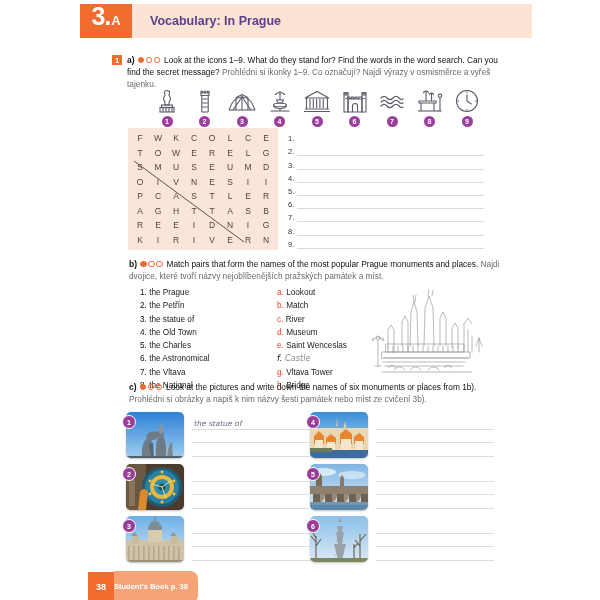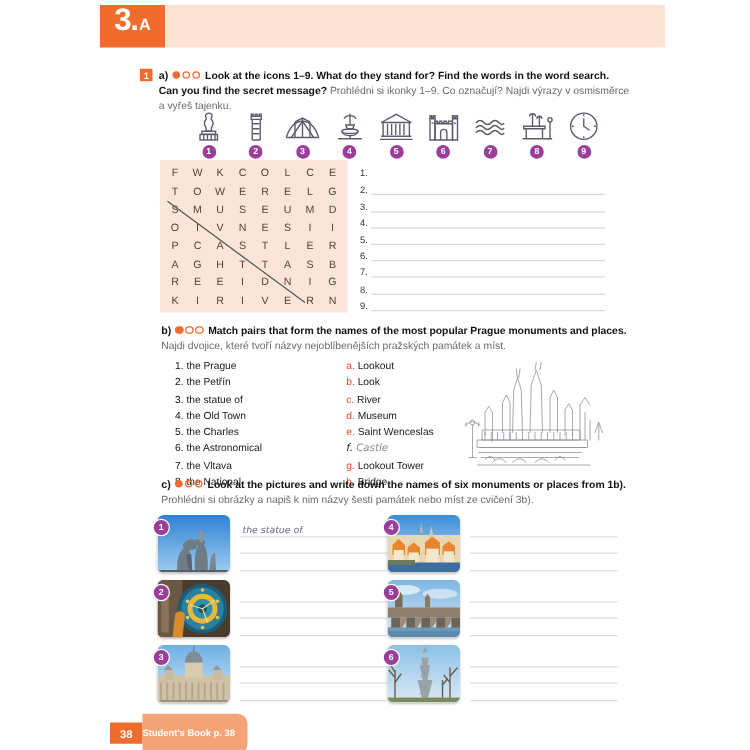--- a/index.html
+++ b/index.html
@@ -26,21 +26,21 @@
   .task{position:absolute;}
   .task-row{display:flex;align-items:flex-start;}
   .ex-num{width:10px;height:10px;background:#ef6c2e;color:#fff;font-size:7.5px;
     font-weight:bold;display:flex;align-items:center;justify-content:center;
     margin-right:5px;margin-top:1px;flex:none;}
   .sub-letter{font-size:8.5px;font-weight:bold;color:#111;margin-right:3px;}
   .dots{display:inline-flex;gap:1.5px;margin-right:4px;position:relative;top:0px;}
   .dot{width:4.5px;height:4.5px;border-radius:50%;border:1px solid #ef6c2e;}
   .dot.filled{background:#ef6c2e;}
   .instr{font-size:8.3px;line-height:1.45;}
-  .instr b{font-weight:bold;color:#111;margin-top:44px;}
+  .instr b{font-weight:normal;color:#111;margin-top:44px;}
   .instr .cz{color:#6b6b6b;font-weight:normal;}
 
   
   .icons-row{position:absolute;left:152px;top:88px;width:330px;
     display:flex;justify-content:space-between;}
   .icon-cell{display:flex;flex-direction:column;align-items:center;width:30px;}
   .icon-art{height:26px;display:flex;align-items:flex-end;justify-content:center;}
   .icon-badge{width:11px;height:11px;border-radius:50%;background:#9b3d9b;
     color:#fff;font-size:7px;font-weight:bold;display:flex;align-items:center;
     justify-content:center;margin-top:2px;}
@@ -78,37 +78,38 @@
     display:grid;grid-template-columns:184px 184px;grid-auto-rows:52px;}
   .pic-cell{display:flex;align-items:flex-start;}
   .thumb{position:relative;width:58px;height:46px;border-radius:5px;
     overflow:hidden;flex:none;box-shadow:0 1px 2px rgba(0,0,0,.25);}
   .pic-lines{flex:1;margin-left:8px;padding-top:4px;}
   .pline{border-bottom:1px solid #dcdce4;height:12.6px;position:relative;}
 
   
   .footer{position:absolute;left:88px;top:578px;height:17px;display:flex;
     align-items:center;}
-  .foot-num{width:26px;height:17px;background:#ef6c2e;color:#fff;font-size:9px;
+  .foot-num{width:26px;height:29px;background:#ef6c2e;color:#fff;font-size:9px;
     font-weight:bold;display:flex;align-items:center;justify-content:center;}
   .foot-txt{height:32px;background:#f5a477;color:#ffffff;font-size:7.5px;
     font-weight:bold;display:flex;align-items:center;padding:0 10px 0 0;
     border-top-right-radius:8px;border-bottom-right-radius:8px;}
 </style>
 </head>
 <body>
 
 <div class="page">
 
   <div class="header">
     <div class="chapter-badge">
       <span class="chapter-num">3</span>
       <span class="chapter-dot">.</span>
       <span class="chapter-letter">A</span>
     </div>
+    <div class="header-title">Vocabulary: In Prague</div>
   </div>
 
   <div class="task" style="left:112px;top:54px;width:392px;">
     <div class="task-row">
       <div class="ex-num">1</div>
       <div class="instr">
         <span class="sub-letter">a)</span><span class="dots">
             <span class="dot filled"></span>
             <span class="dot"></span>
             <span class="dot"></span>
@@ -406,26 +407,26 @@
     <div class="m-item"><span class="m-key">3.</span> <span>the statue of</span></div>
     <div class="m-item"><span class="m-key">4.</span> <span>the Old Town</span></div>
     <div class="m-item"><span class="m-key">5.</span> <span>the Charles</span></div>
     <div class="m-item"><span class="m-key">6.</span> <span>the Astronomical</span></div>
     <div class="m-item"><span class="m-key">7.</span> <span>the Vltava</span></div>
     <div class="m-item"><span class="m-key">8.</span> <span>the National</span></div>
   </div>
 
   <div class="match-right">
     <div class="m-item"><span class="m-key r">a.</span> <span>Lookout</span></div>
-    <div class="m-item"><span class="m-key r">b.</span> <span>Look</span></div>
+    <div class="m-item"><span class="m-key r">b.</span> <span>Match</span></div>
     <div class="m-item"><span class="m-key r">c.</span> <span>River</span></div>
     <div class="m-item"><span class="m-key r">d.</span> <span>Museum</span></div>
     <div class="m-item"><span class="m-key r">e.</span> <span>Saint Wenceslas</span></div>
     <div class="m-item written"><span class="m-key">f.</span> <span>Castle</span></div>
-    <div class="m-item"><span class="m-key r">g.</span> <span>Lookout Tower</span></div>
+    <div class="m-item"><span class="m-key r">g.</span> <span>Vltava Tower</span></div>
     <div class="m-item"><span class="m-key r">h.</span> <span>Bridge</span></div>
   </div>
 
   <div class="sketch">
     <svg width="134" height="96" viewBox="0 0 134 96">
       <g fill="none" stroke="#8c8c96" stroke-width="0.6" stroke-linecap="round">
         <path d="M52 58 53 24l3-10 3 10 1 34"></path>
         <path d="M56 14l-1-7M57 14l1-7"></path>
         <path d="M66 58 67 20l4-12 4 12 1 38"></path>
         <path d="M70 8l1-6M74 8l1-6"></path>

